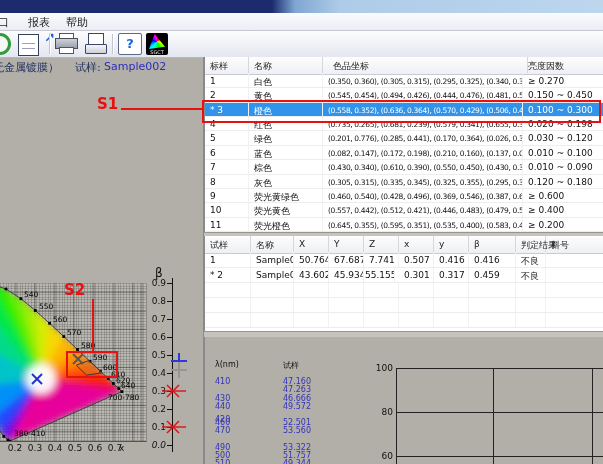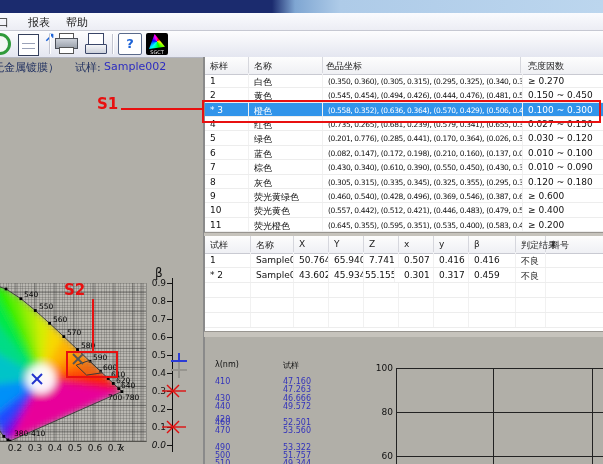--- a/index.html
+++ b/index.html
@@ -238,21 +238,21 @@
   <div class="abs" style="left:203px;top:57px;width:1px;height:407px;background:#8a8a8a"></div>
 
   <div id="std-table" class="abs tablebox" style="left:204px;top:57px;width:399px;height:175px">
       <div class="thead">
         <div class="hcell" style="left: 0px; width: 43px;">
           <span>标样</span>
         </div>
         <div class="hcell" style="left: 44px; width: 73px;">
           <span>名称</span>
         </div>
-        <div class="hcell" style="left: 116px; width: 199px;">
+        <div class="hcell" style="left: 123px; width: 199px;">
           <span>色品坐标</span>
         </div>
         <div class="hcell" style="left: 318px; width: 80px;">
           <span>亮度因数</span>
         </div>
       </div>
       <div class="trow" style="top: 17px; height: 13.36px;">
         <div class="tcell" style="left: 0px; width: 43px;">
           <span>1</span>
         </div>
@@ -298,21 +298,21 @@
         <div class="tcell" style="left: 0px; width: 43px;">
           <span>4</span>
         </div>
         <div class="tcell" style="left: 44px; width: 73px;">
           <span>红色</span>
         </div>
         <div class="tcell coords" style="left: 118px; width: 199px;">
           <span>(0.735, 0.265), (0.681, 0.239), (0.579, 0.341), (0.655, 0.345)</span>
         </div>
         <div class="tcell" style="left: 318px; width: 80px;">
-          <span>0.027 ~ 0.150</span>
+          <span>0.020 ~ 0.198</span>
         </div>
       </div>
       <div class="trow" style="top: 74.44px; height: 13.36px;">
         <div class="tcell" style="left: 0px; width: 43px;">
           <span>5</span>
         </div>
         <div class="tcell" style="left: 44px; width: 73px;">
           <span>绿色</span>
         </div>
         <div class="tcell coords" style="left: 118px; width: 199px;">
@@ -447,21 +447,21 @@
         <div class="tcell" style="left: 0px; width: 45px;">
           <span>1</span>
         </div>
         <div class="tcell" style="left: 46px; width: 42px;">
           <span>Sample001</span>
         </div>
         <div class="tcell" style="left: 89px; width: 34px;">
           <span>50.764</span>
         </div>
         <div class="tcell" style="left: 124px; width: 34px;">
-          <span>65.940</span>
+          <span>67.687</span>
         </div>
         <div class="tcell" style="left: 159px; width: 34px;">
           <span>7.741</span>
         </div>
         <div class="tcell" style="left: 194px; width: 34px;">
           <span>0.507</span>
         </div>
         <div class="tcell" style="left: 229px; width: 34px;">
           <span>0.416</span>
         </div>

